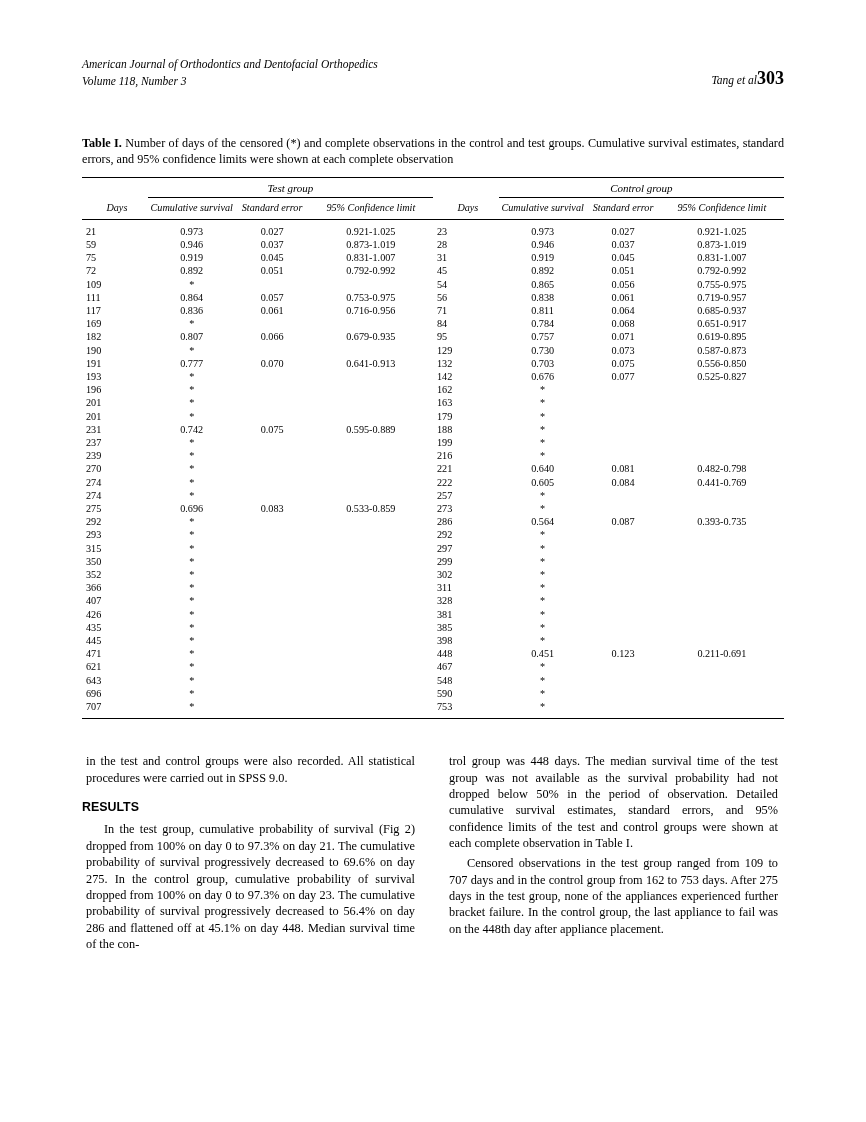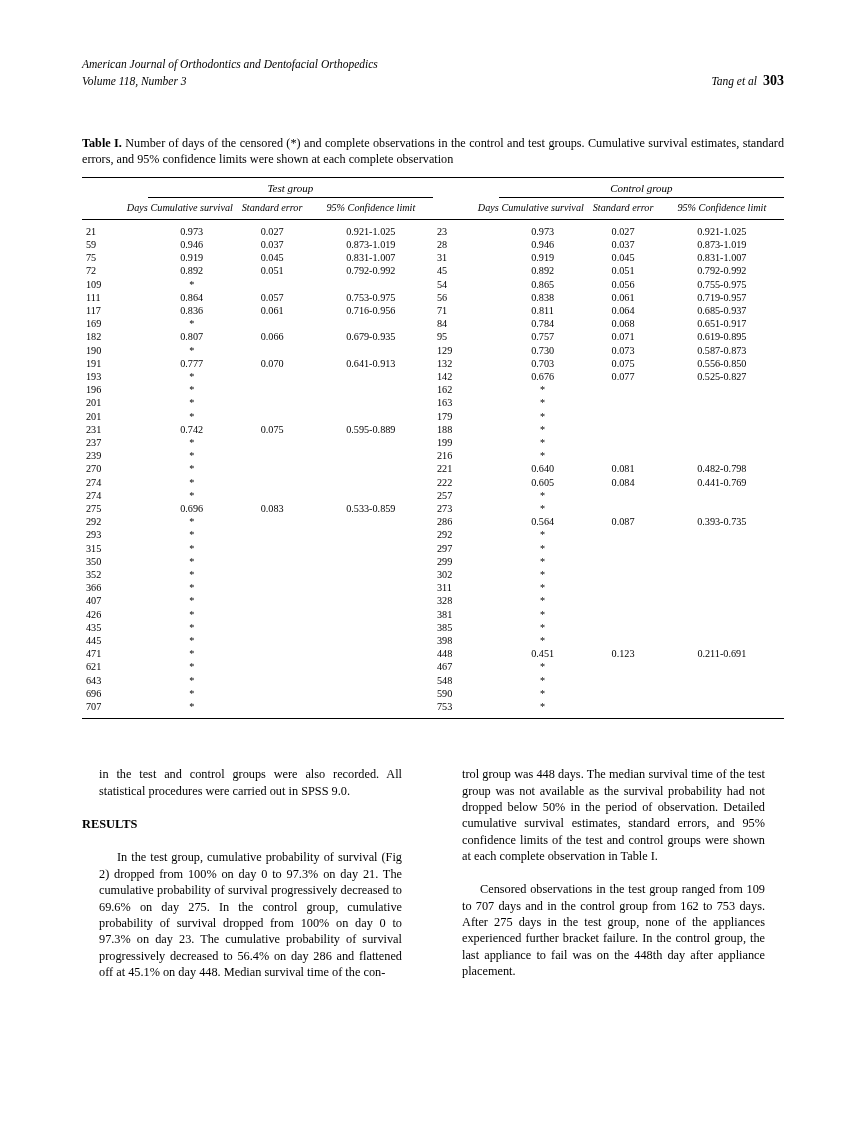--- a/index.html
+++ b/index.html
@@ -36,22 +36,21 @@
   }
   .runhead-right {
     font-style: italic;
     font-size: 11.5px;
     text-align: right;
     white-space: nowrap;
   }
   .runhead-right .pageno {
     font-style: normal;
     font-weight: bold;
-    font-size: 14px;
-    margin-left: 6px;
+    font-size: 18px;
   }
   
   .table-caption {
     margin-top: 46px;
     font-size: 12.2px;
     line-height: 1.32;
     text-align: justify;
   }
   .table-caption .lbl {
     font-weight: bold;
@@ -88,21 +87,21 @@
   }
   .colhdr {
     font-style: italic;
     font-size: 10.2px;
     text-align: center;
     line-height: 1.2;
     padding: 4px 0 5px 0 !important;
     vertical-align: bottom;
   }
   .colhdr.days {
-    text-align: right;
+    text-align: center;
     padding-left: 4px !important;
   }
   td.c-days {
     text-align: left;
     padding-left: 4px !important;
   }
   td.c-num {
     text-align: center;
   }
   tr.datarow td {
@@ -116,28 +115,28 @@
     display: flex;
     gap: 26px;
   }
   .col {
     width: 337px;
     font-size: 12.3px;
     line-height: 1.33;
     text-align: justify;
   }
   .col p {
-    margin: 17px;
+    margin: 4px;
     text-indent: 18px;
   }
   .col p.noindent { text-indent: 0; }
   h3.section {
     font-size: 12.4px;
     font-weight: bold;
-    font-family: Liberation Serif, serif;
+    font-family: Liberation Sans, sans-serif;
     margin: 13px 0 6px 0;
   }
 </style>
 </head>
 <body>
 
 <div class="page">
 
   <div class="runhead">
     <div class="runhead-left">

